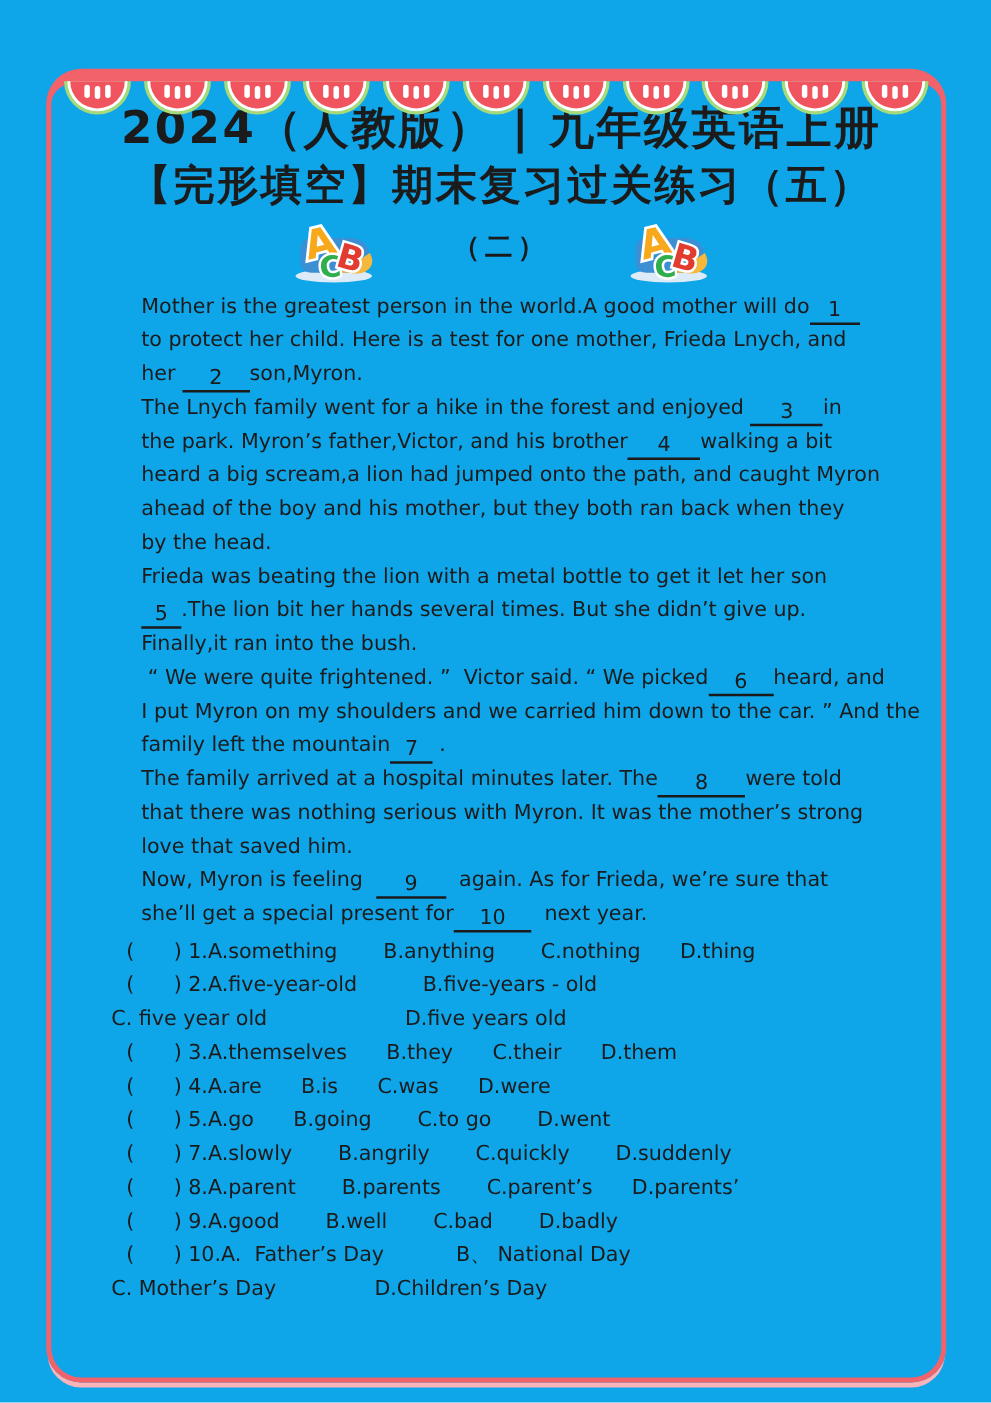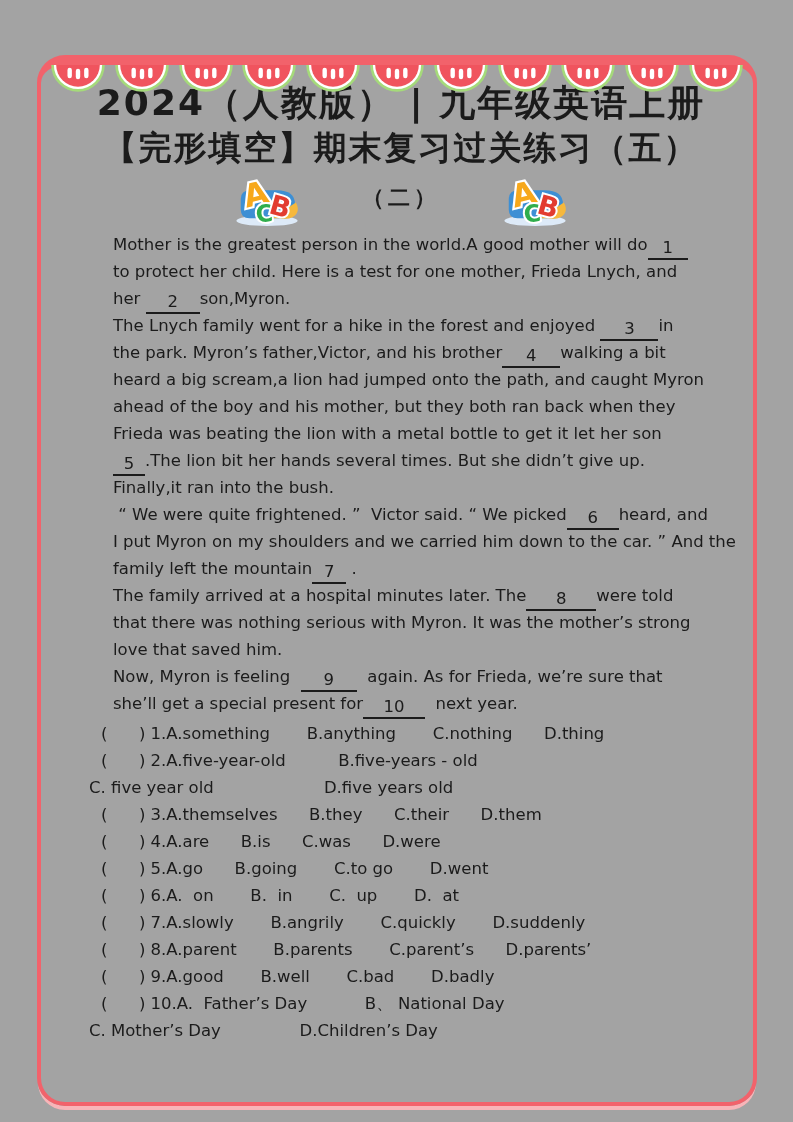--- a/index.html
+++ b/index.html
@@ -1,17 +1,17 @@
 <!DOCTYPE html>
 <html><head>
 <meta charset="utf-8">
 <style>
   html,body { margin:0; padding:0; background:#ffffff; }
   body { width:793px; height:1122px; font-family:"DejaVu Sans",sans-serif; color:#1b1b1b; }
-  .sheet { position:relative; width:793px; height:1122px; background:#a3a3a3; overflow:hidden; }
+  .sheet { position:relative; width:793px; height:1122px; background:#0ea5e9; overflow:hidden; }
 
   .frame {
     position:absolute; left:37px; top:55px; width:720px; height:1051px;
     box-sizing:border-box;
     border:4px solid #f2626b; border-top-width:10px;
     border-radius:28px;
     box-shadow:0 5px 0 -1px #f8b4b8;
   }
 
   .garland {
@@ -174,40 +174,40 @@
       </div>
 
       <div class="passage" id="passage">
           <div class="pline"><span>Mother is the greatest person in the world.A good mother will do</span><span class="blank" style="width: 40px;">1</span></div>
           <div class="pline"><span>to protect her child. Here is a test for one mother, Frieda Lnych, and</span></div>
           <div class="pline"><span>her </span><span class="blank" style="width: 54px;">2</span><span>son,Myron.</span></div>
           <div class="pline"><span>The Lnych family went for a hike in the forest and enjoyed </span><span class="blank" style="width: 58px;">3</span><span>in</span></div>
           <div class="pline"><span>the park. Myron’s father,Victor, and his brother</span><span class="blank" style="width: 58px;">4</span><span>walking a bit</span></div>
           <div class="pline"><span>heard a big scream,a lion had jumped onto the path, and caught Myron</span></div>
           <div class="pline"><span>ahead of the boy and his mother, but they both ran back when they</span></div>
+          <div class="pline"><span>by the head.</span></div>
           <div class="pline"><span>Frieda was beating the lion with a metal bottle to get it let her son</span></div>
           <div class="pline"><span class="blank" style="width: 32px;">5</span><span>.The lion bit her hands several times. But she didn’t give up.</span></div>
           <div class="pline"><span>Finally,it ran into the bush.</span></div>
           <div class="pline"><span> “ We were quite frightened. ”  Victor said. “ We picked</span><span class="blank" style="width: 52px;">6</span><span>heard, and</span></div>
           <div class="pline"><span>I put Myron on my shoulders and we carried him down to the car. ” And the</span></div>
           <div class="pline"><span>family left the mountain</span><span class="blank" style="width: 34px;">7</span><span> .</span></div>
           <div class="pline"><span>The family arrived at a hospital minutes later. The</span><span class="blank" style="width: 70px;">8</span><span>were told</span></div>
           <div class="pline"><span>that there was nothing serious with Myron. It was the mother’s strong</span></div>
           <div class="pline"><span>love that saved him.</span></div>
           <div class="pline"><span>Now, Myron is feeling  </span><span class="blank" style="width: 56px;">9</span><span>  again. As for Frieda, we’re sure that</span></div>
           <div class="pline"><span>she’ll get a special present for</span><span class="blank" style="width: 62px;">10</span><span>  next year.</span></div>
         </div>
       <div class="questions" id="questions">
           <div class="qline">(      ) 1.A.something       B.anything       C.nothing      D.thing</div>
           <div class="qline">(      ) 2.A.five-year-old          B.five-years - old</div>
           <div class="qline cont">C. five year old                     D.five years old</div>
           <div class="qline">(      ) 3.A.themselves      B.they      C.their      D.them</div>
           <div class="qline">(      ) 4.A.are      B.is      C.was      D.were</div>
           <div class="qline">(      ) 5.A.go      B.going       C.to go       D.went</div>
-          <div class="qline">(      ) 6.A.  on       B.  in       C.  up       D.  at</div>
           <div class="qline">(      ) 7.A.slowly       B.angrily       C.quickly       D.suddenly</div>
           <div class="qline">(      ) 8.A.parent       B.parents       C.parent’s      D.parents’</div>
           <div class="qline">(      ) 9.A.good       B.well       C.bad       D.badly</div>
           <div class="qline">(      ) 10.A.  Father’s Day           B、 National Day</div>
           <div class="qline cont">C. Mother’s Day               D.Children’s Day</div>
         </div>
     </div>
 
   </div>
 </div>

